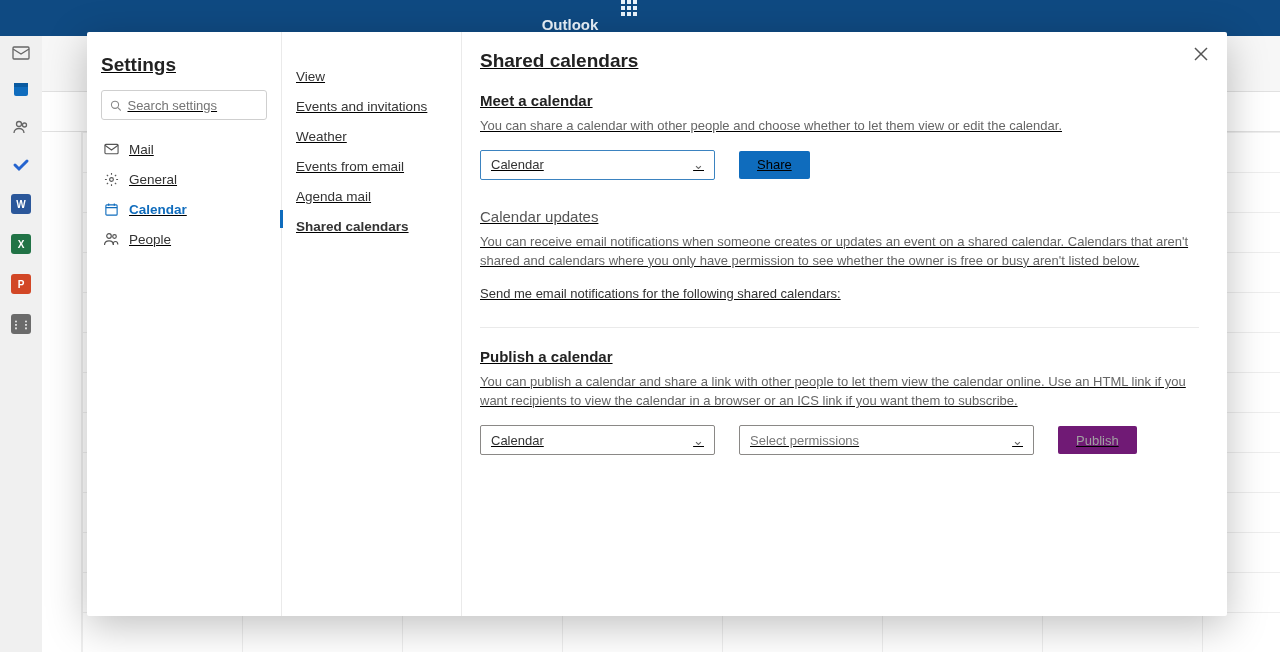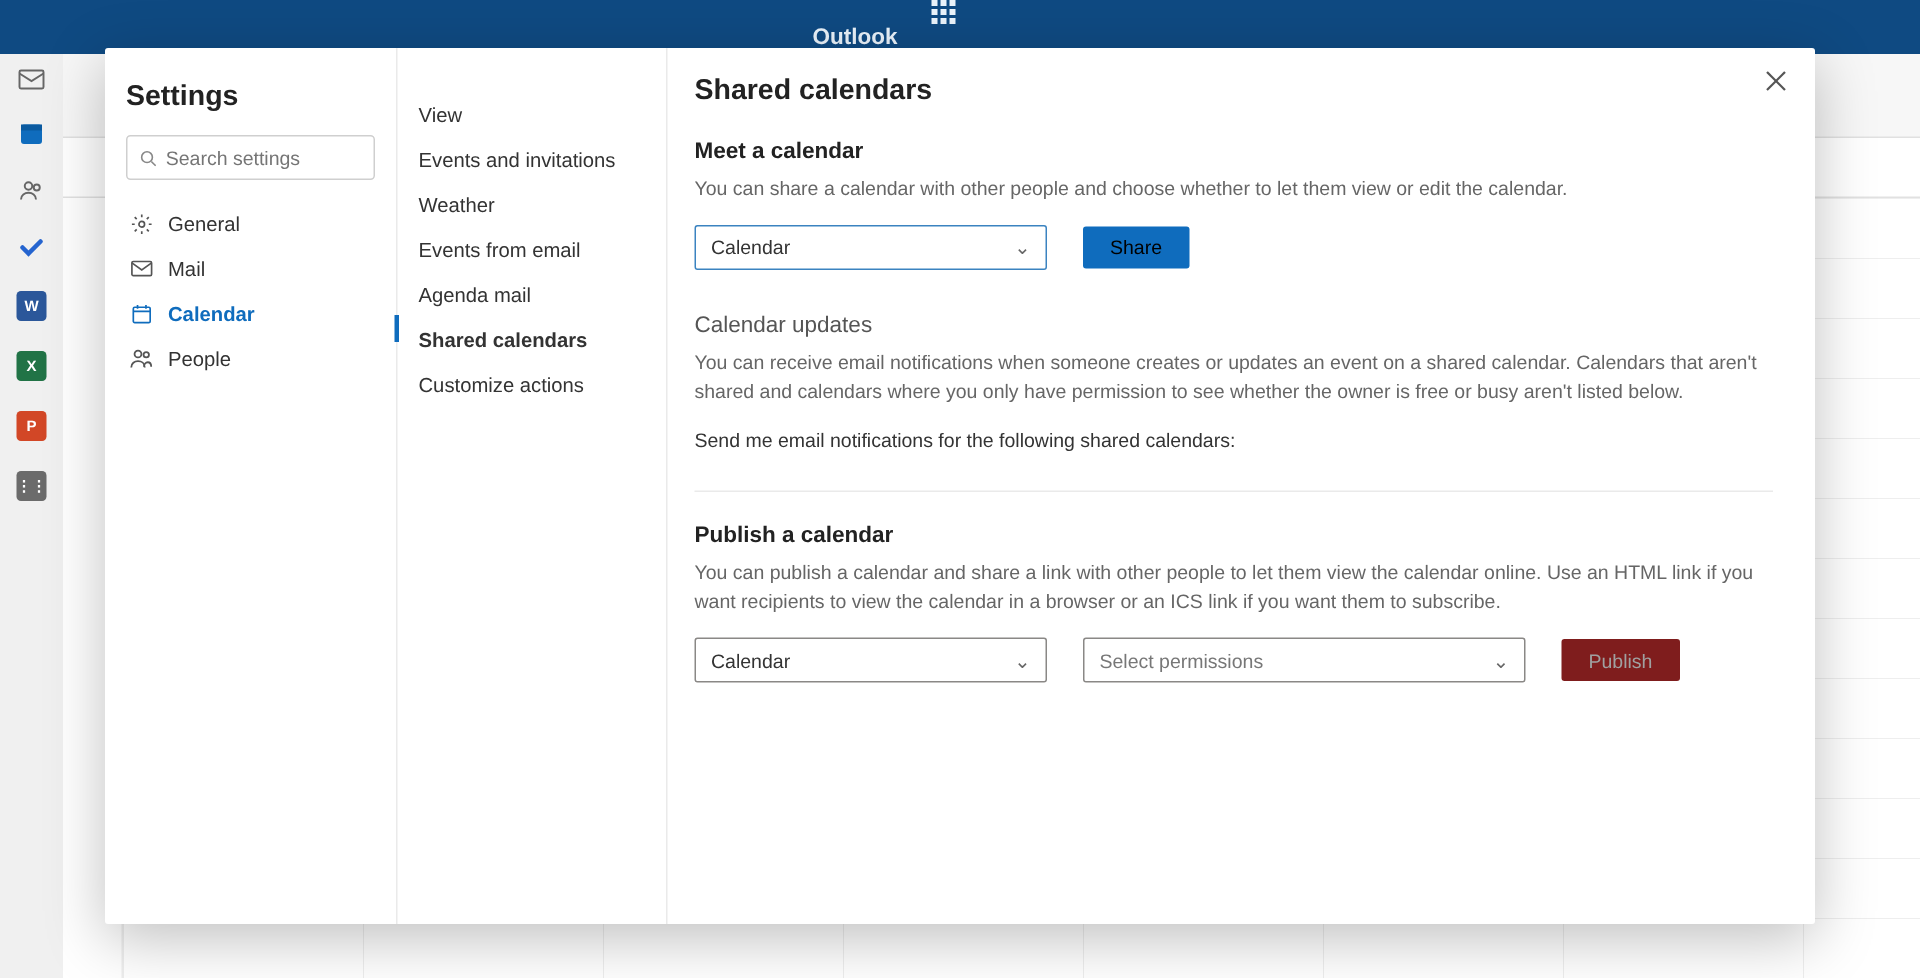--- a/index.html
+++ b/index.html
@@ -29,23 +29,23 @@
   .wblue  { background:#2b579a; } .wgreen { background:#217346; } .wred { background:#d24726; } .wgray { background:#6b6b6b; }
   .bg .toolbar { position:absolute; left:42px; top:0; right:0; height:56px; background:#f7f7f7; border-bottom:1px solid #e1e1e1; }
   .bg .caltop  { position:absolute; left:42px; top:56px; right:0; height:40px; background:#fff; border-bottom:1px solid #e1e1e1; }
   .bg .sidecol { position:absolute; left:42px; top:96px; width:40px; bottom:0; background:#fff; border-right:1px solid #eee; }
   .bg .grid    { position:absolute; left:82px; top:96px; right:0; bottom:0; background:#fff;
                  background-image: linear-gradient(#eee 1px, transparent 1px), linear-gradient(90deg, #eee 1px, transparent 1px);
                  background-size: 160px 40px, 160px 40px; }
 
   
   .modal {
-    position:absolute; left:70px; top:32px; width:1140px; height:584px;
+    position:absolute; left:87px; top:32px; width:1140px; height:584px;
     background:#fff; box-shadow:0 10px 40px rgba(0,0,0,.25); display:flex;
-    border-radius:2px; overflow:hidden;
+    border-radius:2px; overflow:hidden;text-decoration:underline;
   }
   .modal .col1 { width:195px; border-right:1px solid #eaeaea; padding:22px 14px 14px; }
   .modal .col1 h1 { font-size:19px; font-weight:700; color:#222; margin-bottom:14px; }
   .modal .col1 .searchbox { display:flex; align-items:center; border:1px solid #cfcfcf; border-radius:3px; height:30px; padding:0 8px; margin-bottom:14px; }
   .modal .col1 .searchbox svg { width:13px; height:13px; color:#777; }
   .modal .col1 .searchbox input { border:none; outline:none; font-size:13px; margin-left:6px; width:100%; }
   .modal .col1 .catitem { display:flex; align-items:center; gap:10px; height:30px; font-size:13.5px; color:#333; cursor:pointer; padding-left:2px; position:relative; }
   .modal .col1 .catitem.active { color:#0f6cbd; font-weight:600; }
   .modal .col1 .catitem.active::before { content:""; position:absolute; left:-18px; top:4px; bottom:4px; width:3px; background:#0f6cbd; }
   .modal .col1 .caticon { width:16px; height:16px; display:flex; align-items:center; justify-content:center; color:#555; }
@@ -63,21 +63,21 @@
   .modal .col3 h3.quiet { color:#555; font-weight:500; }
   .modal .col3 p { font-size:13px; color:#666; line-height:1.45; margin-bottom:14px; }
   .modal .col3 .row { display:flex; align-items:center; gap:24px; margin-bottom:28px; }
   .modal .col3 hr { border:none; border-top:1px solid #eaeaea; margin:4px 0 20px; }
 
   .select { display:flex; align-items:center; justify-content:space-between; border:1px solid #8a8886; border-radius:2px; height:30px; padding:0 10px; font-size:13px; color:#333; background:#fff; cursor:pointer; width:235px; }
   .select.blue { border-color:#3b83c0; }
   .select .chev { color:#666; }
   .btn { height:28px; padding:0 18px; border:none; border-radius:2px; font-size:13px; cursor:pointer; }
   .btn.primary { background:#0f6cbd; color:#000000; }
-  .btn.disabled { background:#7f1d1d; color:#a0a0a0; cursor:default; }
+  .btn.disabled { background:#701a75; color:#a0a0a0; cursor:default; }
 
   
   .arrow-overlay { position:absolute; left:78px; top:150px; pointer-events:none; }
 </style>
 </head>
 <body>
 
 <div class="topbar">
   <div class="waffle">
     <span></span>
@@ -196,35 +196,35 @@
     <div class="searchbox">
       <svg viewBox="0 0 16 16" fill="none" stroke="#888" stroke-width="1.5">
           <circle cx="7" cy="7" r="5"></circle>
           <line x1="11" y1="11" x2="15" y2="15"></line>
         </svg>
       <input placeholder="Search settings" style="">
     </div>
 
     <div class="catitem">
       <span class="caticon">
+          <svg width="15" height="12" viewBox="0 0 16 12" fill="none" stroke="currentColor" stroke-width="1.2">
+            <rect x="1" y="1" width="14" height="10" rx="1"></rect>
+            <path d="M1 2l7 5 7-5"></path>
+          </svg>
+        </span>
+      <span>Mail</span>
+    </div>
+    <div class="catitem">
+      <span class="caticon">
           <svg width="15" height="15" viewBox="0 0 16 16" fill="none" stroke="currentColor" stroke-width="1.2">
             <circle cx="8" cy="8" r="2"></circle>
             <path d="M8 1v2M8 13v2M1 8h2M13 8h2M3 3l1.4 1.4M11.6 11.6 13 13M13 3l-1.4 1.4M4.4 11.6 3 13"></path>
           </svg>
         </span>
       <span>General</span>
-    </div>
-    <div class="catitem">
-      <span class="caticon">
-          <svg width="15" height="12" viewBox="0 0 16 12" fill="none" stroke="currentColor" stroke-width="1.2">
-            <rect x="1" y="1" width="14" height="10" rx="1"></rect>
-            <path d="M1 2l7 5 7-5"></path>
-          </svg>
-        </span>
-      <span>Mail</span>
     </div>
     <div class="catitem active">
       <span class="caticon">
           <svg width="15" height="15" viewBox="0 0 16 16" fill="none" stroke="currentColor" stroke-width="1.2">
             <rect x="2" y="3" width="12" height="11" rx="1"></rect>
             <line x1="2" y1="6" x2="14" y2="6"></line>
             <line x1="5" y1="1.5" x2="5" y2="4"></line>
             <line x1="11" y1="1.5" x2="11" y2="4"></line>
           </svg>
         </span>
@@ -255,23 +255,20 @@
       </div>
     <div class="subitem">
         <span>Events from email</span>
       </div>
     <div class="subitem">
         <span>Agenda mail</span>
       </div>
     <div class="subitem active">
         <span>Shared calendars</span>
       </div>
-    <div class="subitem">
-        <span>Customize actions</span>
-      </div>
   </div>
 
   <div class="col3">
     <div class="close">
       <svg width="16" height="16" viewBox="0 0 16 16" stroke="#555" stroke-width="1.5">
           <line x1="2" y1="2" x2="14" y2="14"></line>
           <line x1="14" y1="2" x2="2" y2="14"></line>
         </svg>
     </div>
 

